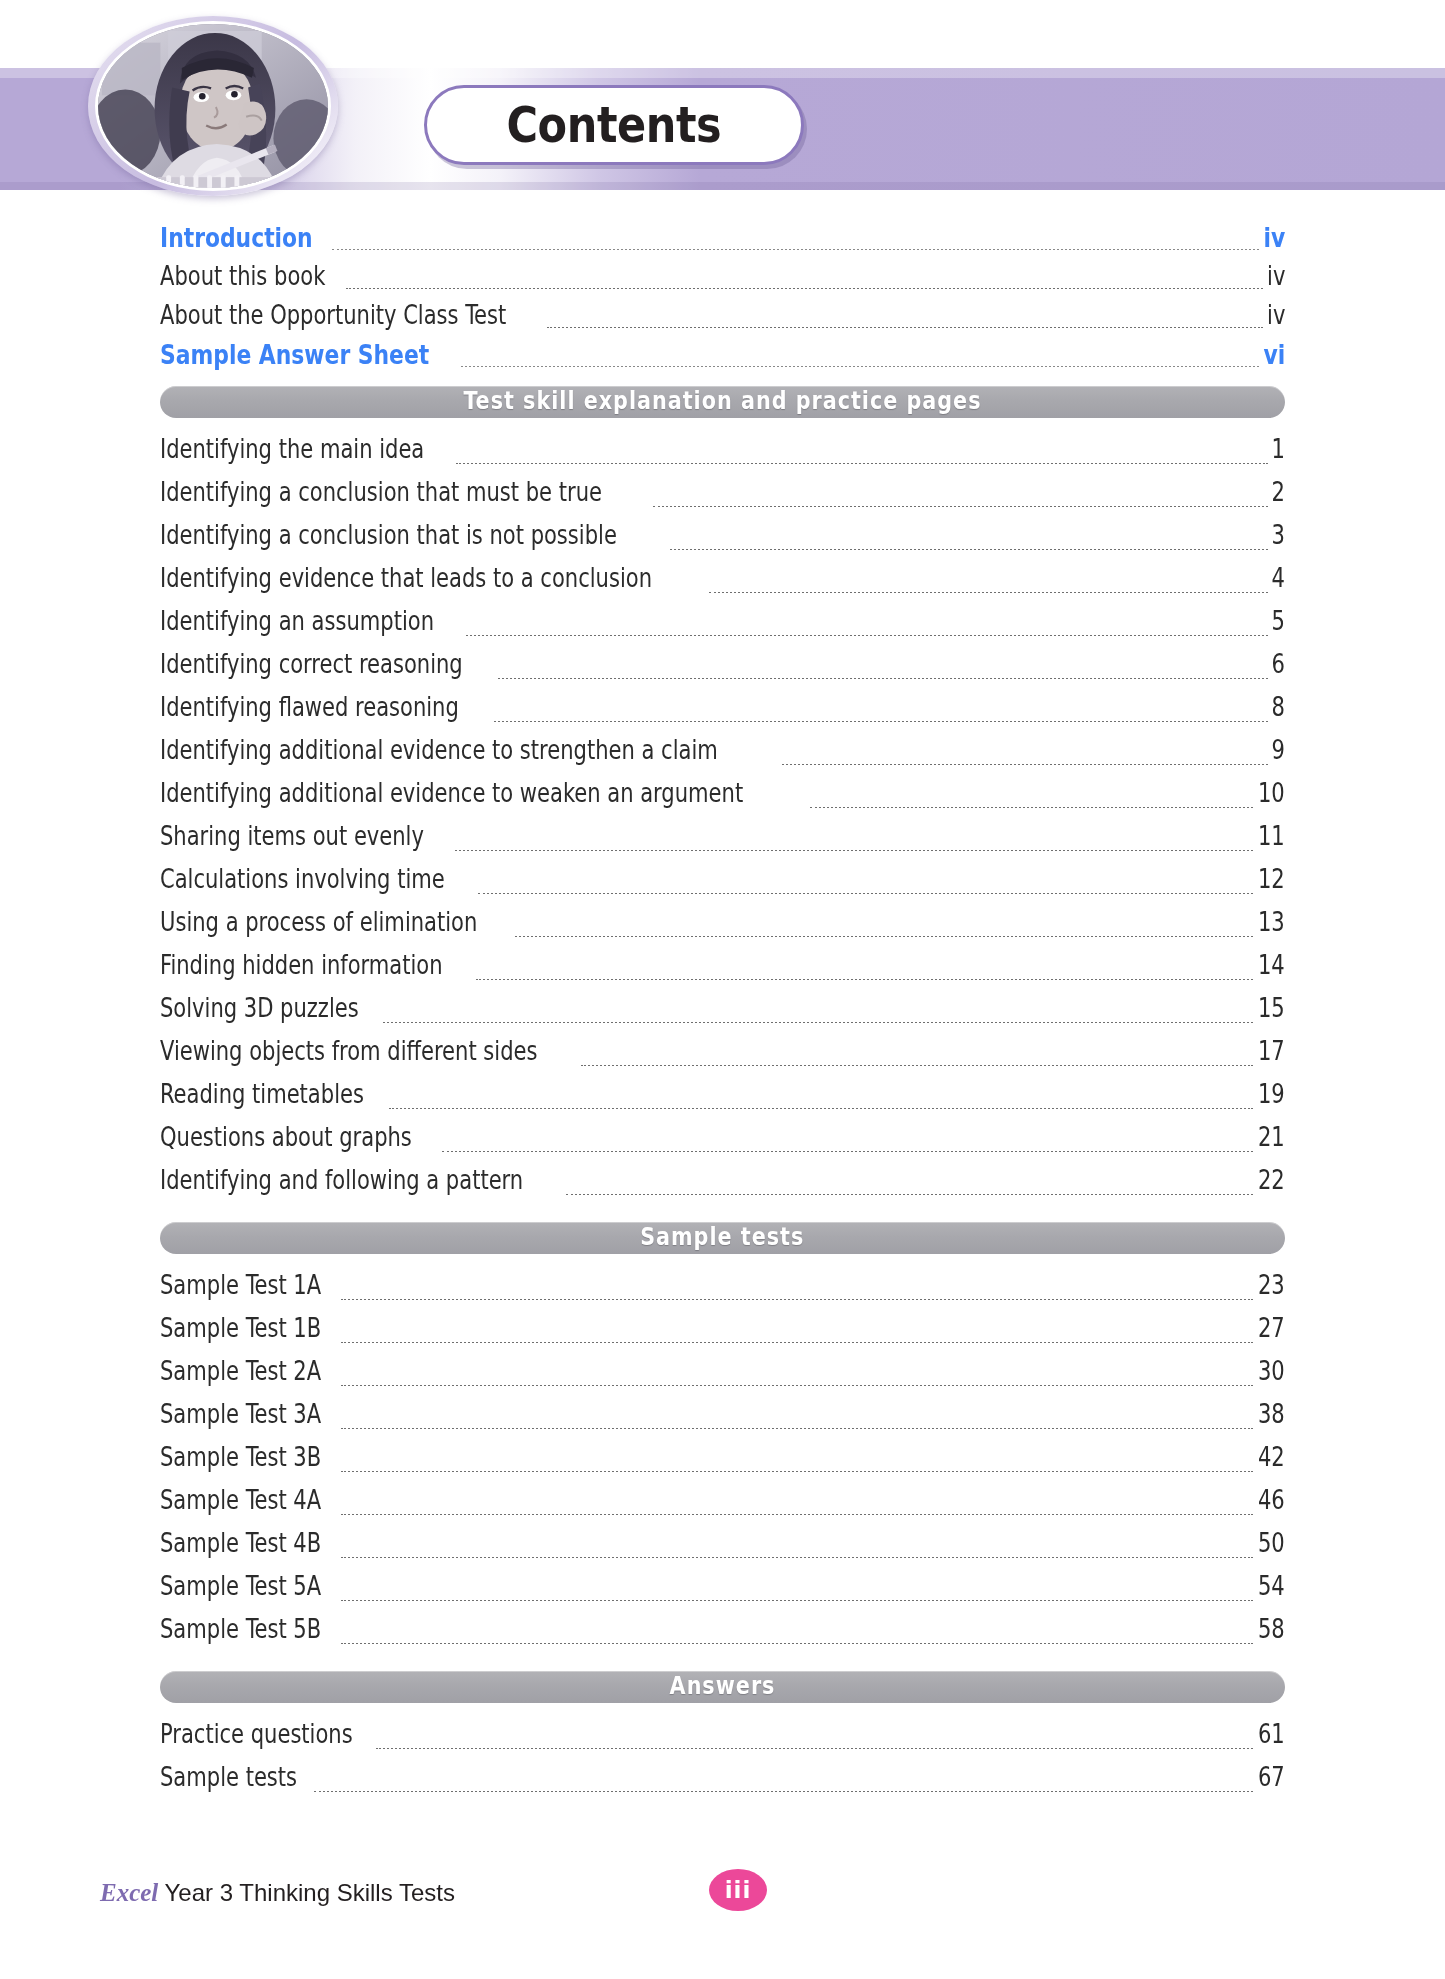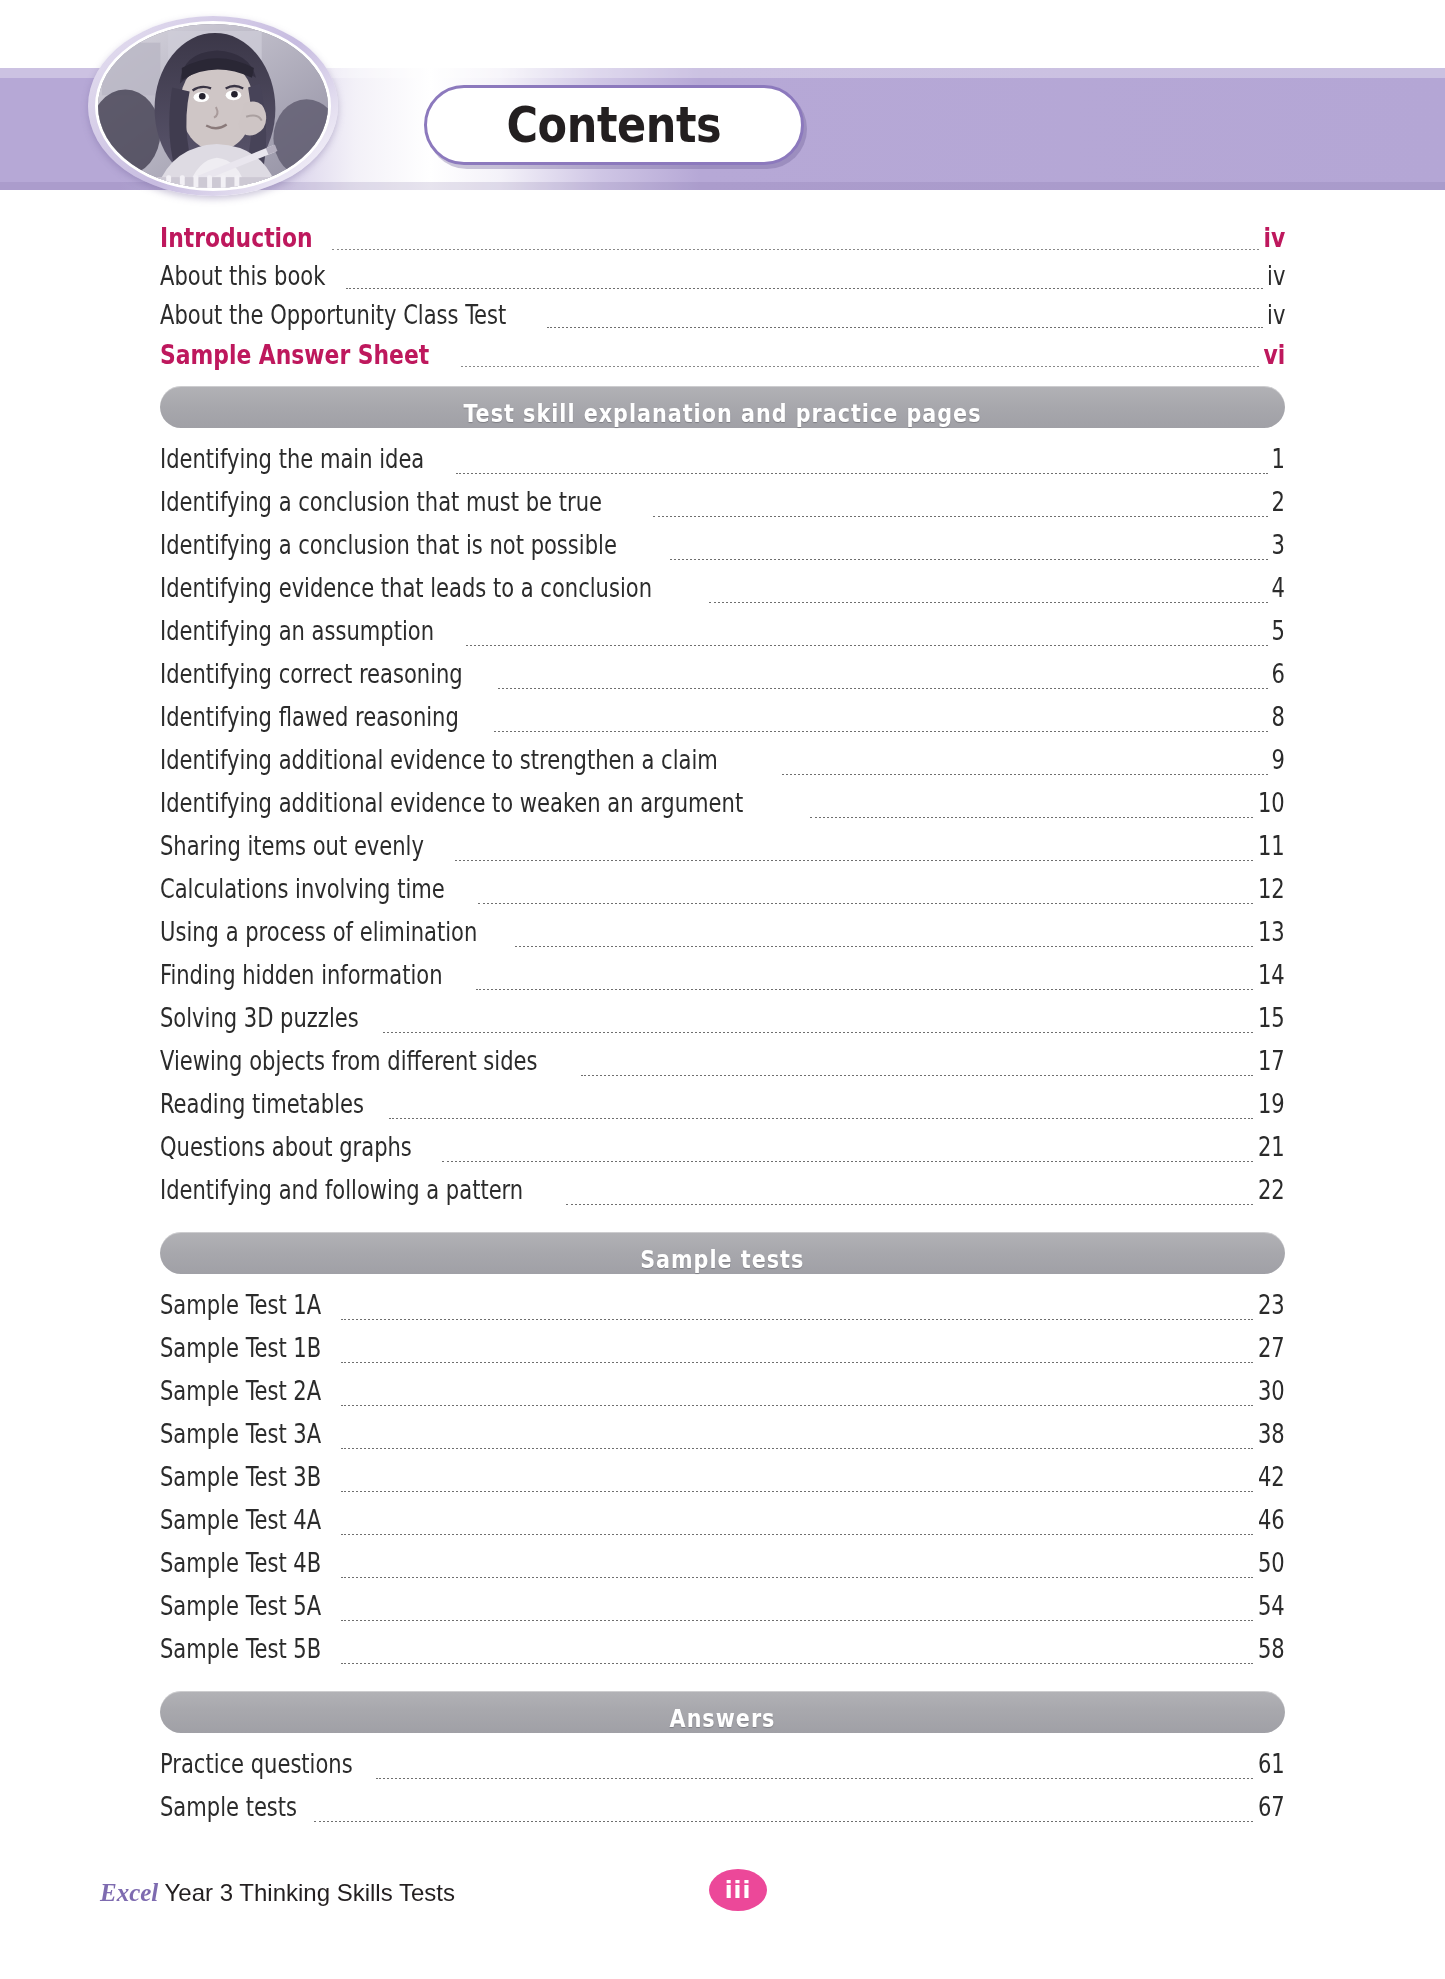--- a/index.html
+++ b/index.html
@@ -105,36 +105,36 @@
     content:"";
     position:absolute; left:0; right:0; bottom:0;
     border-bottom:2px dotted #6f6f6f;
   }
   .row .pg{
     white-space:nowrap;
     transform:scaleX(0.90);
     transform-origin:right center;
     text-align:right;
   }
-  .row.bold{ font-weight:bold; font-size:27px; color:#be185d; }
+  .row.bold{ font-weight:bold; font-size:27px; color:#3b82f6; }
   .row.bold .leader::after{ border-bottom:2px dotted #8a8a8a; }
 
   
   .intro-block .row{ line-height:39px; }
   .skills-block .row{ line-height:43px; }
   .tests-block  .row{ line-height:43px; }
   .ans-block    .row{ line-height:43px; }
 
   
   .banner{
     width:1125px; margin:12px auto 10px auto;
-    height:42px;
+    height:32px;
     background:linear-gradient(to bottom,#b2b2b6 0%,#a8a8ad 45%,#a0a0a6 100%);
     border-radius:21px;
-    display:flex; align-items:flex-end; justify-content:center;
+    display:flex; align-items:flex-start; justify-content:center;
     box-shadow:inset 0 1px 0 rgba(255,255,255,.35);
   }
   .banner span{
     font-family:"DejaVu Sans Condensed","Liberation Sans Narrow","Liberation Sans", sans-serif;
     font-weight:bold;
     font-size:25px;
     color:#ffffff;
     letter-spacing:1.1px;
     transform:scaleX(0.92);
     text-shadow:0 1px 1px rgba(90,90,95,.5);

